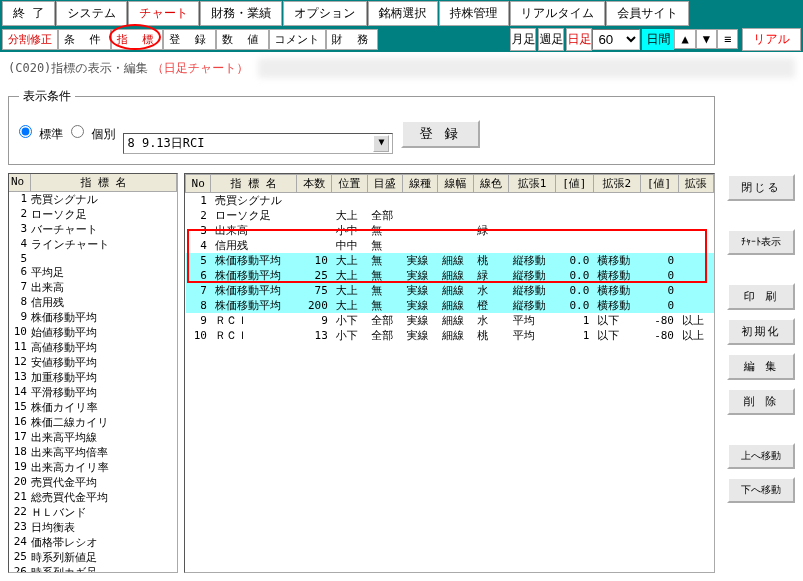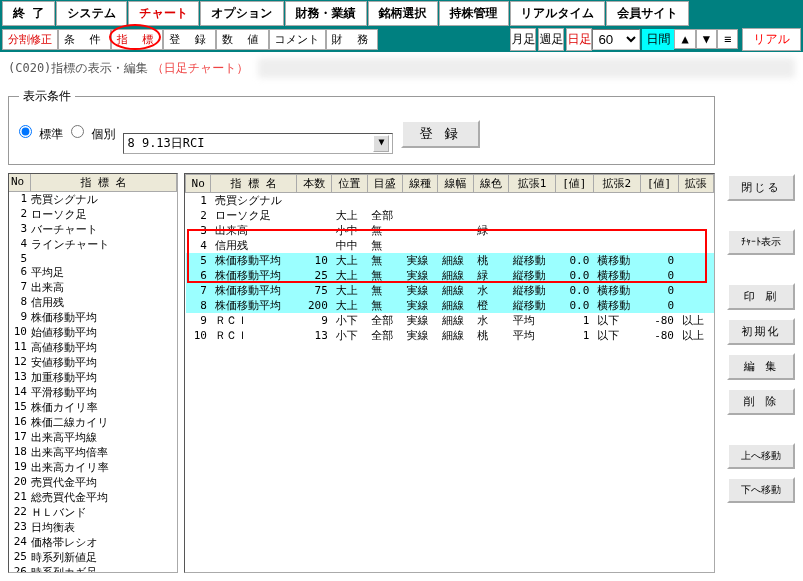--- a/index.html
+++ b/index.html
@@ -1,17 +1,17 @@
 <!DOCTYPE html>
 <html><head>
 <meta charset="utf-8">
 <style>
 * { box-sizing: border-box; margin: 0; padding: 0; }
 body { width: 803px; height: 581px; font-family: "MS Gothic", "MS PGothic", monospace; font-size: 12px; background: #fff; overflow: hidden; }
-.topbar { background: #008080; height: 26px; display: flex; align-items: center; padding: 2px; gap: 0; font-weight: bold; }
+.topbar { background: #008080; height: 26px; display: flex; align-items: center; padding: 2px; gap: 0; }
 .top-tab { background: #fff; border: 1px solid #aaa; padding: 3px 10px; margin-right: 1px; cursor: pointer; font-size: 12px; }
 .top-tab.active { color: #d00; }
 .subbar { background: #008080; height: 26px; display: flex; align-items: center; padding: 2px; gap: 0; }
 .sub-btn { background: #fff; border: 1px solid #aaa; padding: 2px 5px; font-size: 11px; letter-spacing: 4px; cursor: pointer; }
 .sub-btn.red { color: #d00; }
 .sub-btn.circled { position: relative; }
 .circle-red { position: absolute; border: 2px solid #f00; border-radius: 50%; pointer-events: none; z-index: 10; }
 .mid-spacer { flex: 1; }
 .period-btn { background: #fff; border: 1px solid #aaa; padding: 2px 0; cursor: pointer; margin-left: 2px; }
 .period-btn.active { color: #d00; }
@@ -51,22 +51,22 @@
 .main-flex { display: flex; }
 .gap-spacer { display: block; margin:6px;}
 </style>
 </head>
 <body>
 
 <div class="topbar">
   <div class="top-tab">終 了</div>
   <div class="top-tab">システム</div>
   <div class="top-tab active">チャート</div>
+  <div class="top-tab">財務・業績</div>
   <div class="top-tab">オプション</div>
-  <div class="top-tab">財務・業績</div>
   <div class="top-tab">銘柄選択</div>
   <div class="top-tab">持株管理</div>
   <div class="top-tab">リアルタイム</div>
   <div class="top-tab">会員サイト</div>
 </div>
 
 <div class="subbar">
   <div class="sub-btn red" style="letter-spacing:0">分割修正</div>
   <div class="sub-btn">条 件</div>
   <div class="sub-btn red circled">指 標</div>

